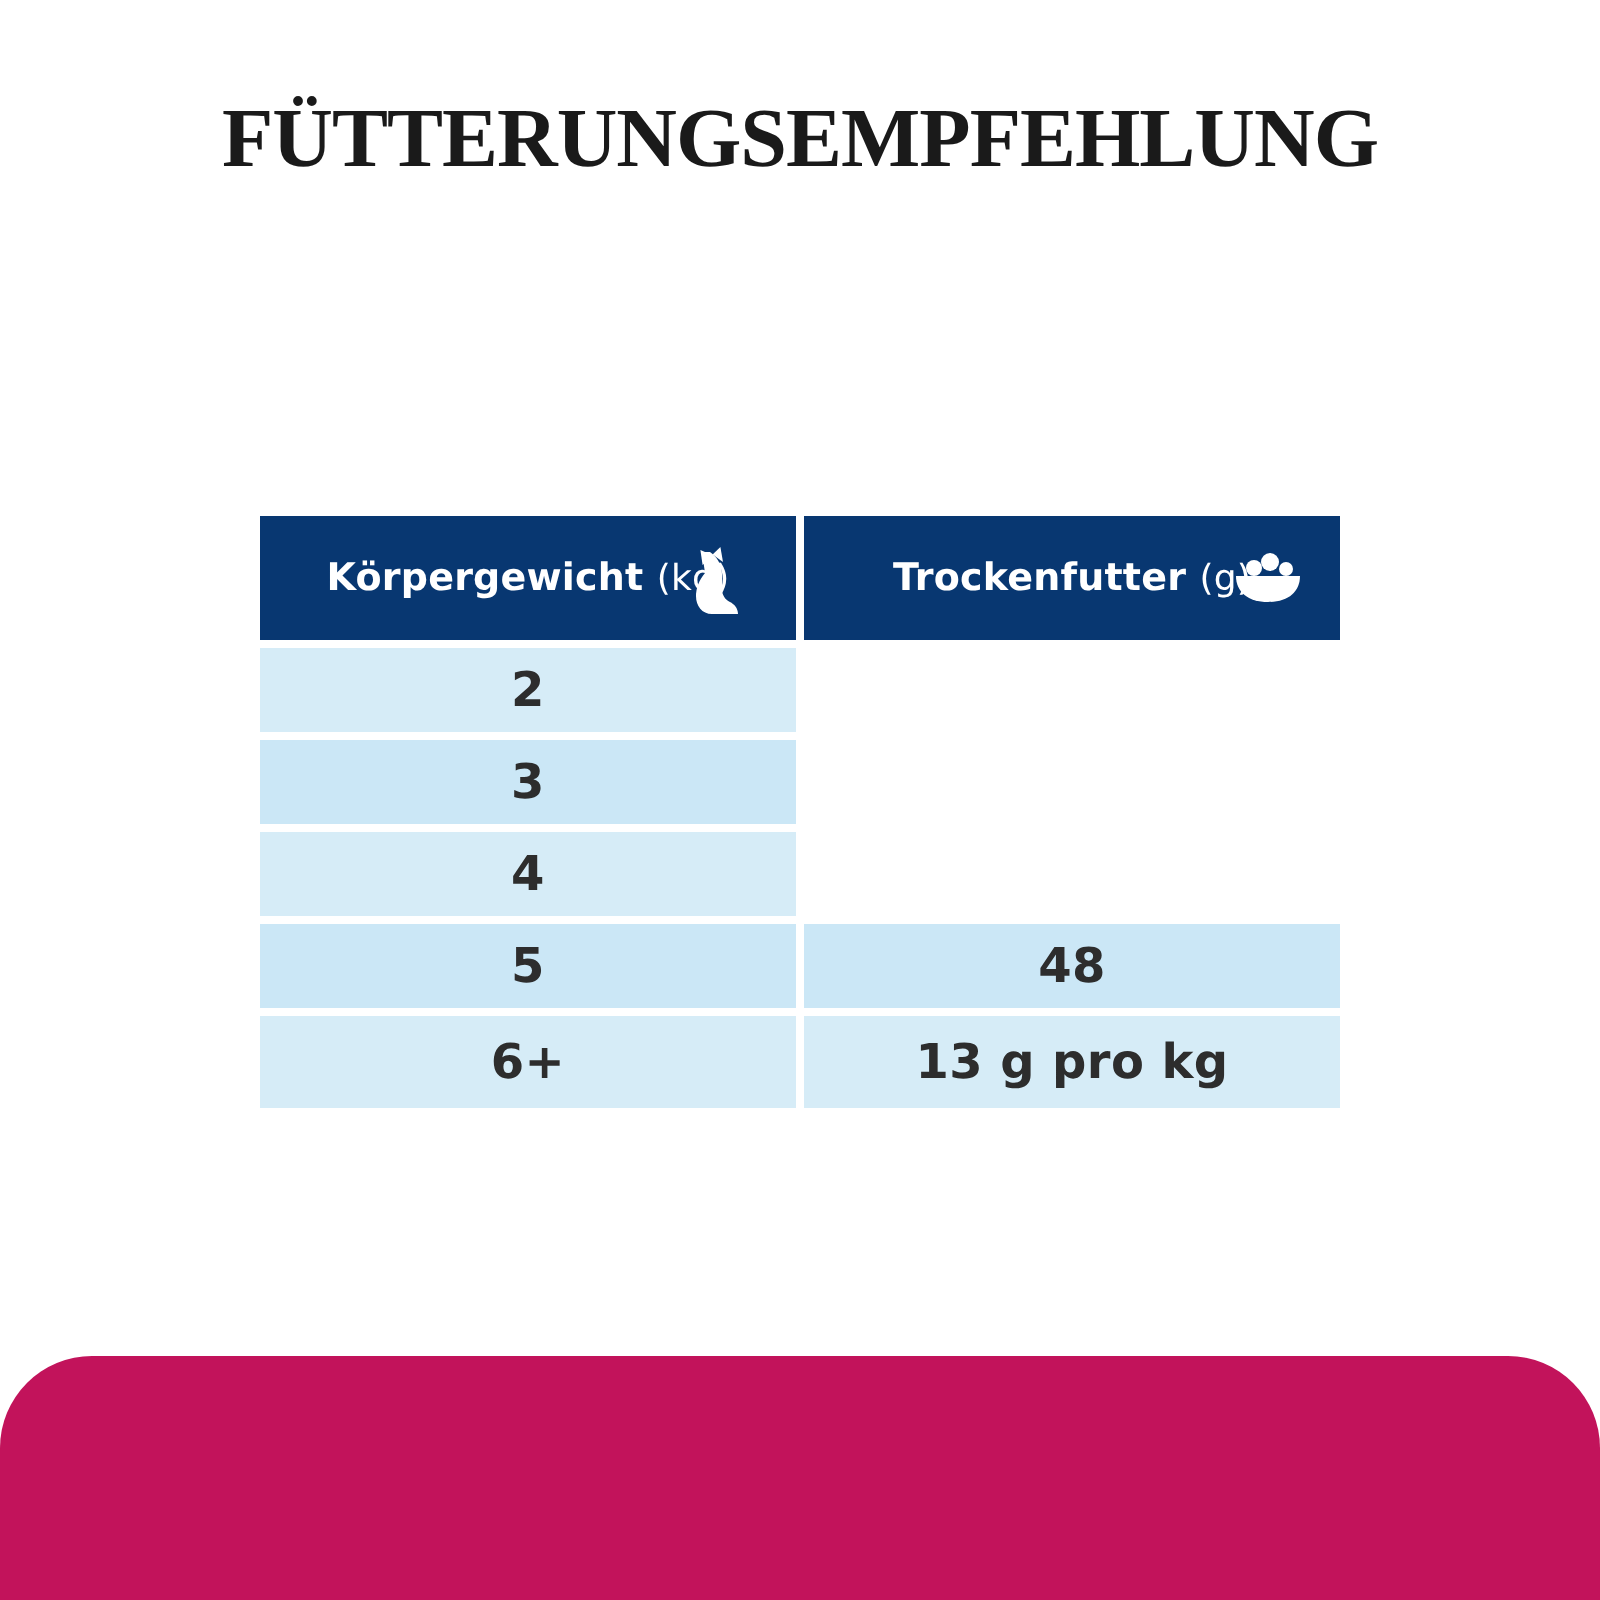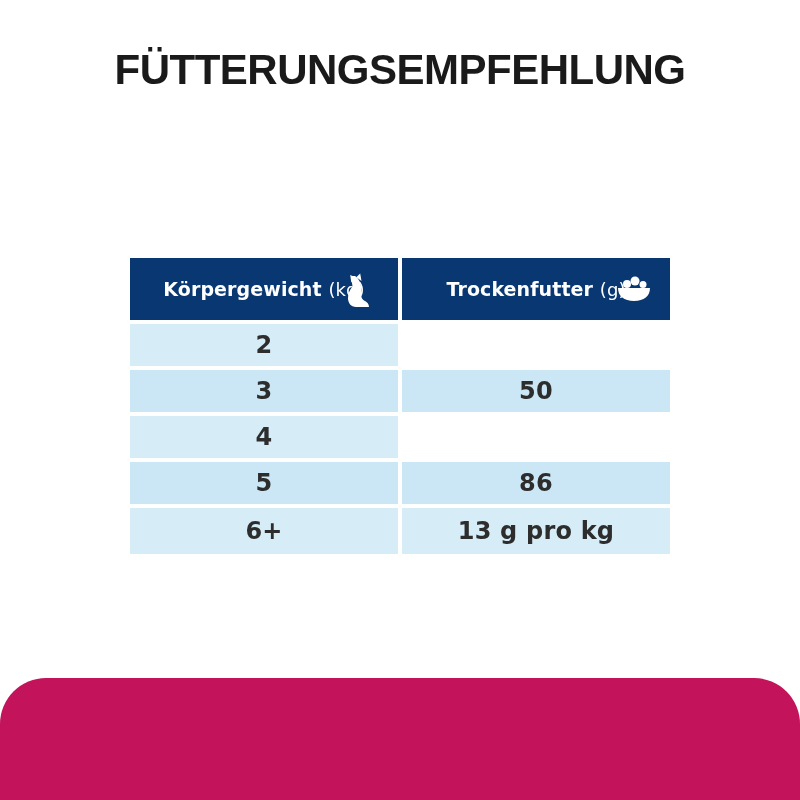--- a/index.html
+++ b/index.html
@@ -26,21 +26,21 @@
     position: absolute;
     top: 44px;
     left: 0;
     width: 800px;
     text-align: center;
     font-size: 42px;
     line-height: 52px;
     font-weight: bold;
     letter-spacing: -0.5px;
     color: #1a1a1a;
-    font-family: Liberation Sans, sans-serif;
+    font-family: Liberation Serif, serif;
     white-space: nowrap;
   }
 
   
   .table {
     position: absolute;
     top: 258px;
     left: 130px;
     width: 540px;
     border-collapse: separate;
@@ -170,37 +170,34 @@
     <div class="table-row body-row">
       <div class="cell col-left">
         <span class="cell-text">2</span>
       </div>
     </div>
 
     <div class="table-row body-row alt">
       <div class="cell col-left">
         <span class="cell-text">3</span>
       </div>
+    </div>
+
+    <div class="table-row body-row">
+      <div class="cell col-left">
+        <span class="cell-text">4</span>
+      </div>
+    </div>
+
+    <div class="table-row body-row alt">
+      <div class="cell col-left">
+        <span class="cell-text">5</span>
+      </div>
       <div class="cell col-right">
-        <span class="cell-text">50</span>
-      </div>
-    </div>
-
-    <div class="table-row body-row">
-      <div class="cell col-left">
-        <span class="cell-text">4</span>
-      </div>
-    </div>
-
-    <div class="table-row body-row alt">
-      <div class="cell col-left">
-        <span class="cell-text">5</span>
-      </div>
-      <div class="cell col-right">
-        <span class="cell-text">86</span>
+        <span class="cell-text">48</span>
       </div>
     </div>
 
     <div class="table-row body-row">
       <div class="cell col-left">
         <span class="cell-text">6+</span>
       </div>
       <div class="cell col-right">
         <span class="cell-text">13 g pro kg</span>
       </div>

